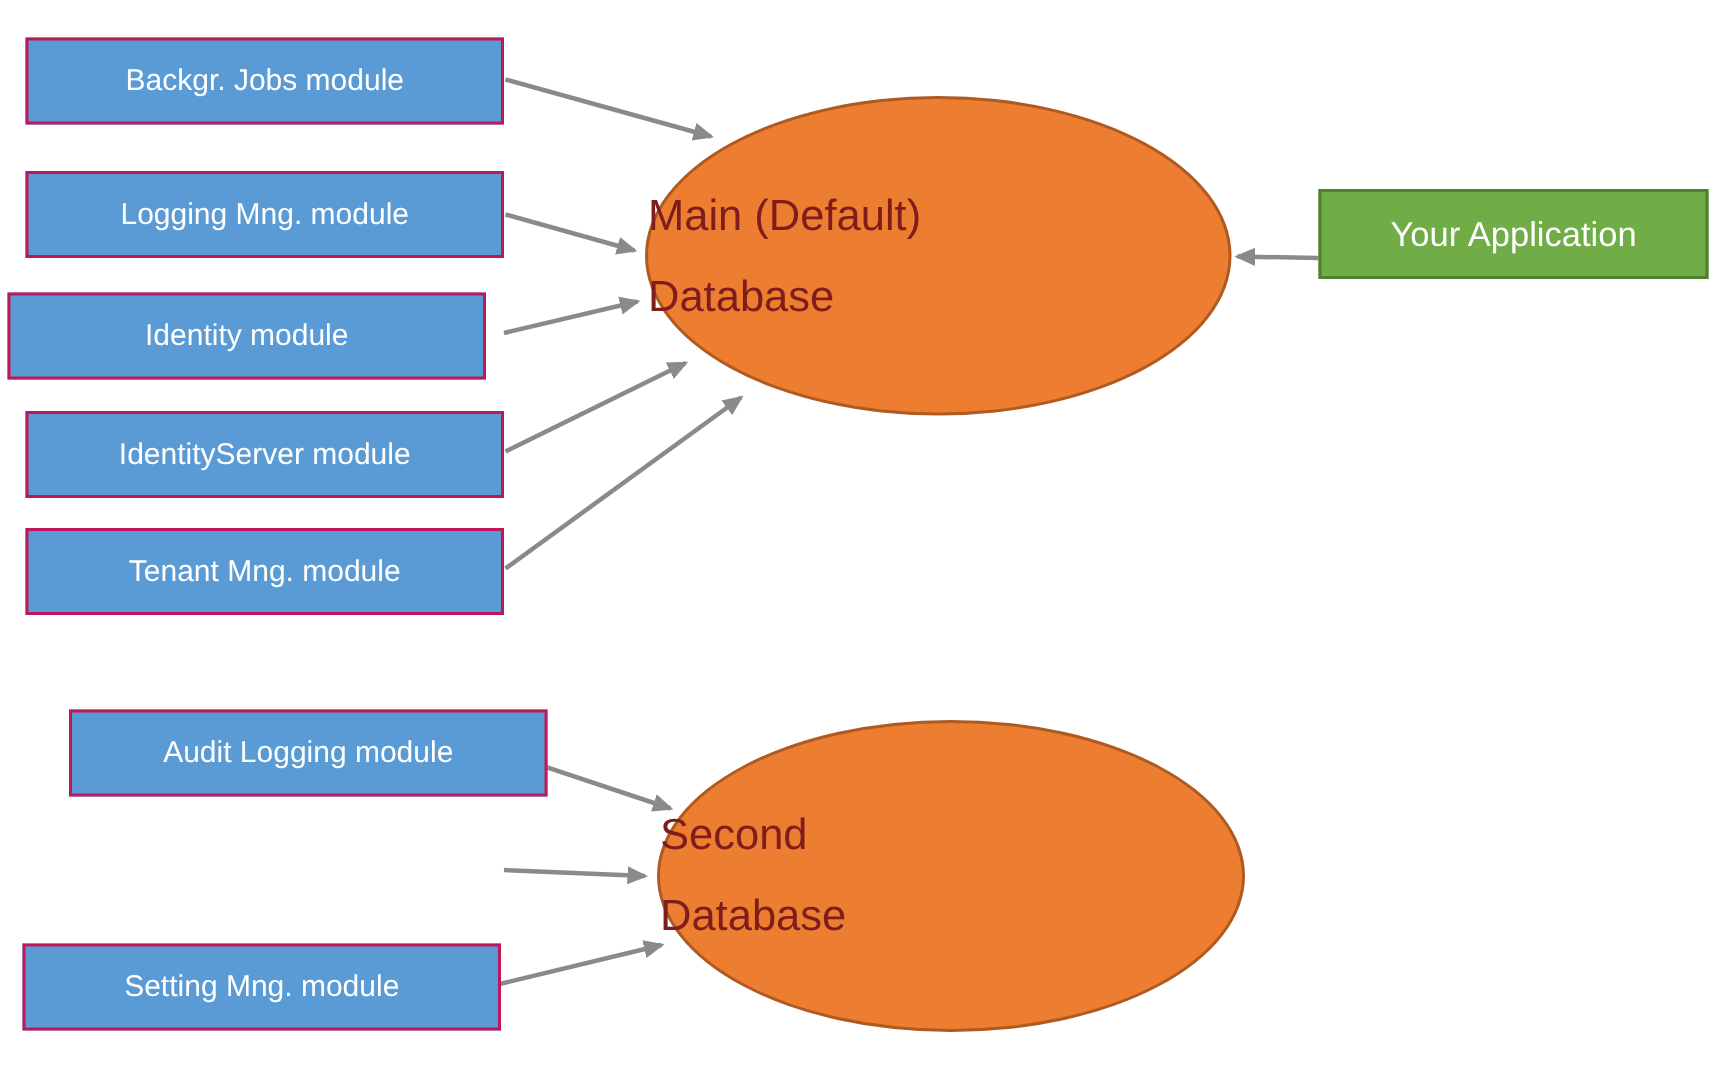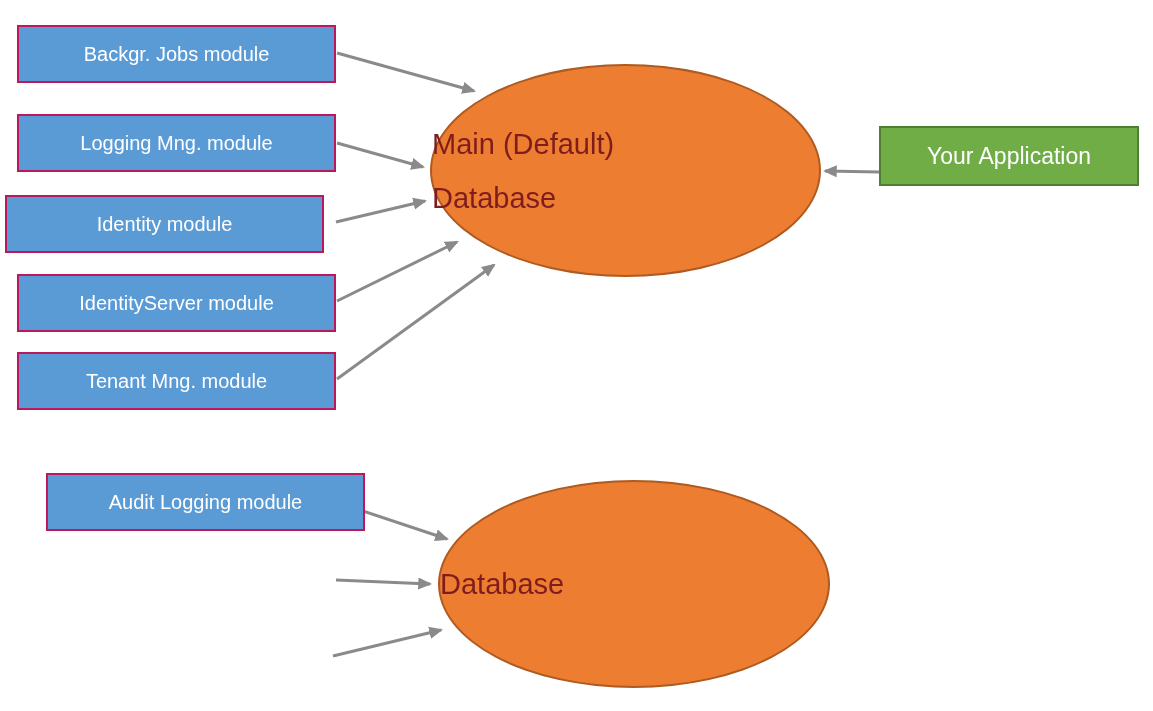--- a/index.html
+++ b/index.html
@@ -120,26 +120,30 @@
   <div class="module m-tenant">
     <span>Tenant Mng. module</span>
   </div>
   <div class="module m-idserver">
     <span>IdentityServer module</span>
   </div>
 
   <div class="module m-audit">
     <span>Audit Logging module</span>
   </div>
+  <div class="module m-setting">
+    <span>Setting Mng. module</span>
+  </div>
 
   <div class="db-ellipse e-main">
     <div class="db-line">Main (Default)</div>
     <div class="db-line">Database</div>
   </div>
   <div class="db-ellipse e-second">
+    <div class="db-line">Second</div>
     <div class="db-line">Database</div>
   </div>
 
   <div class="app-box">
     <span>Your Application</span>
   </div>
 
 </div>
 
 </body></html>

